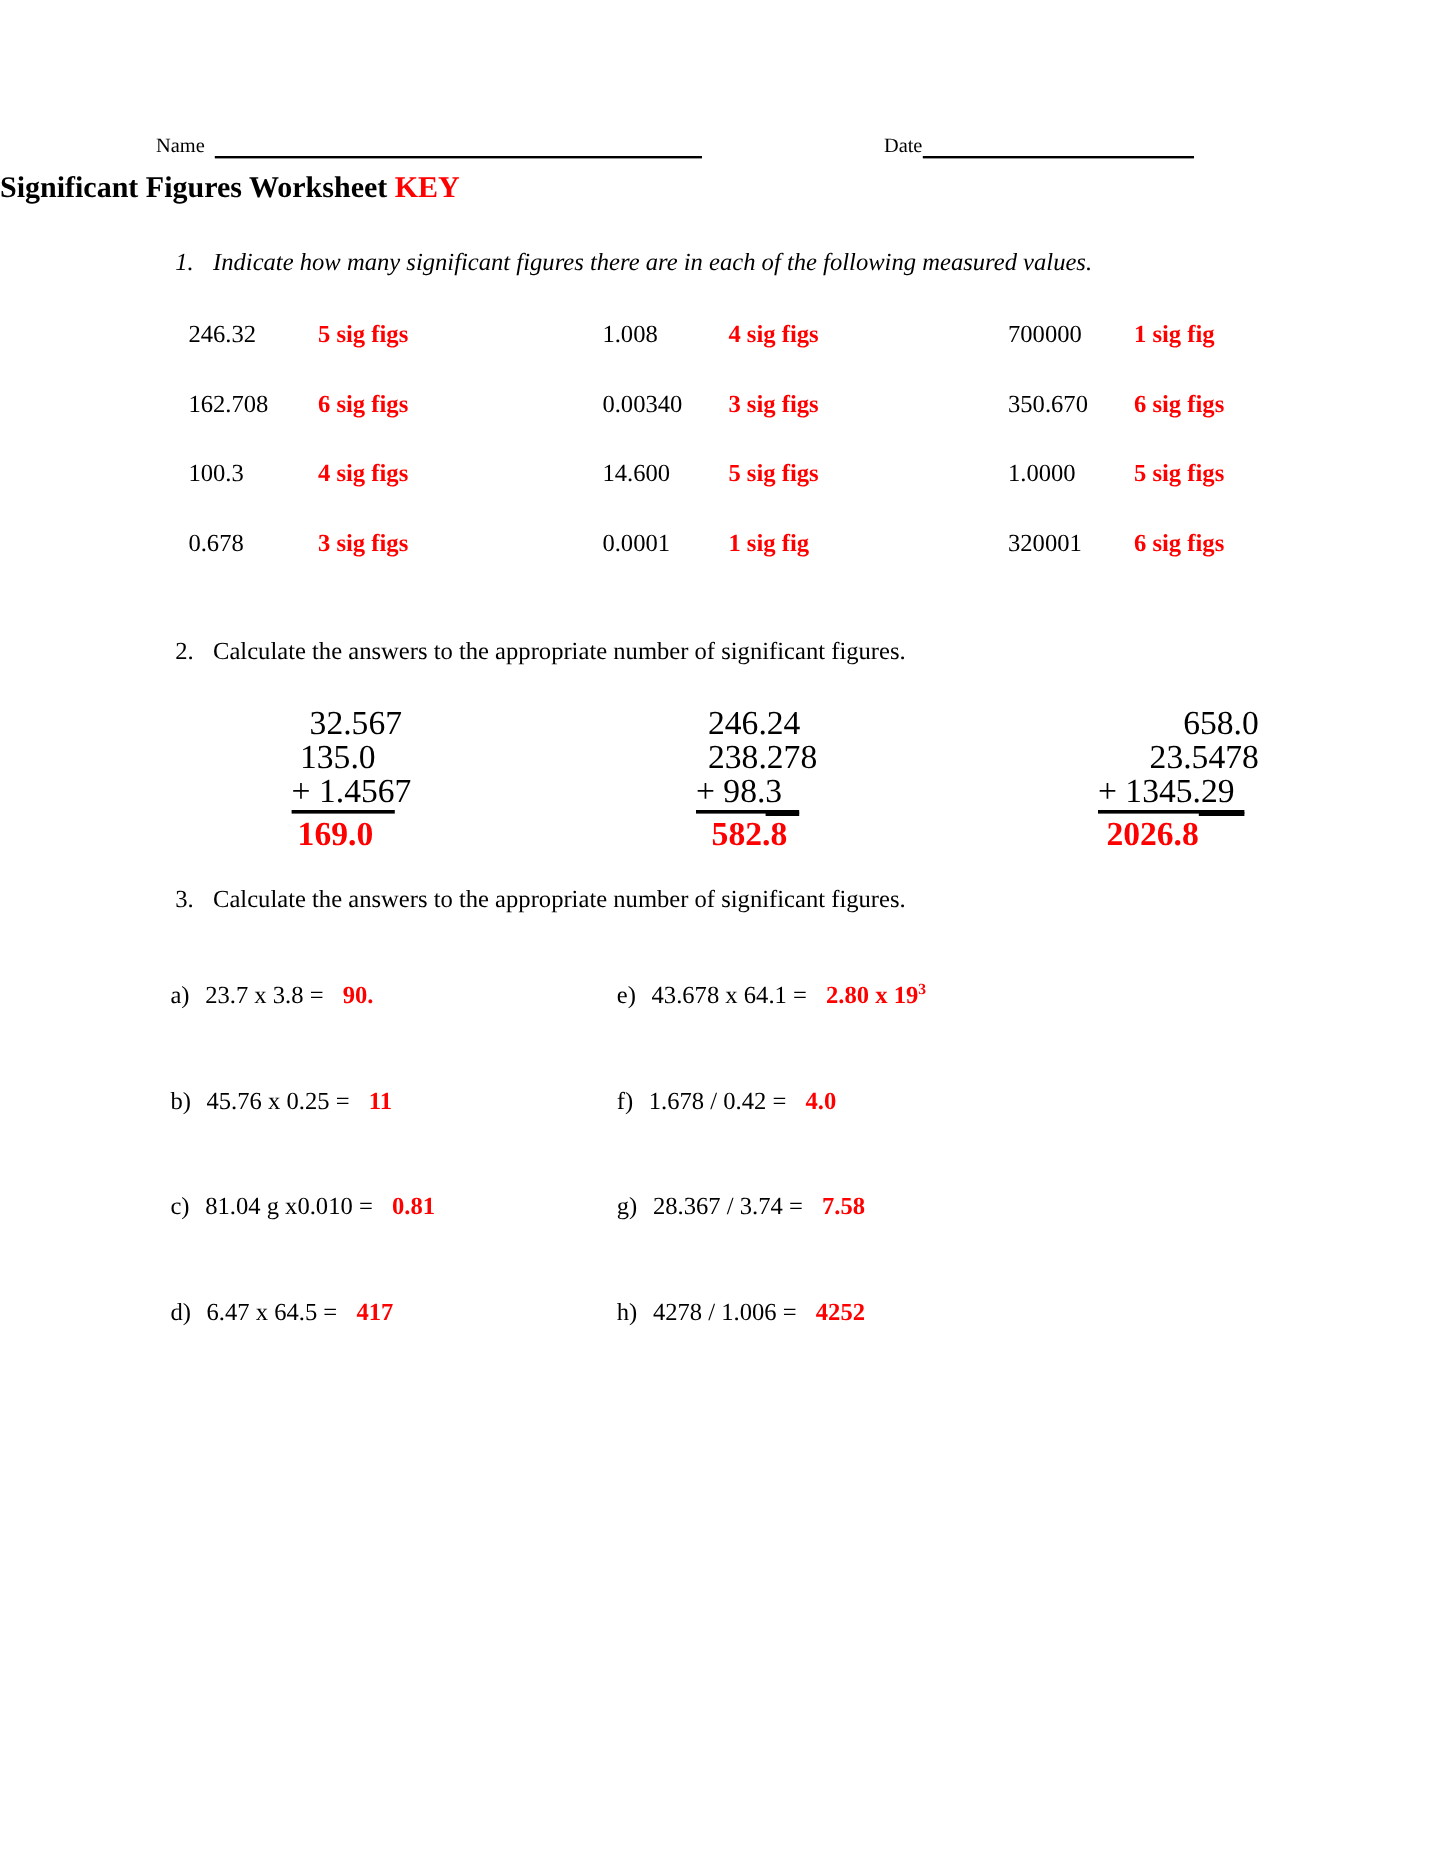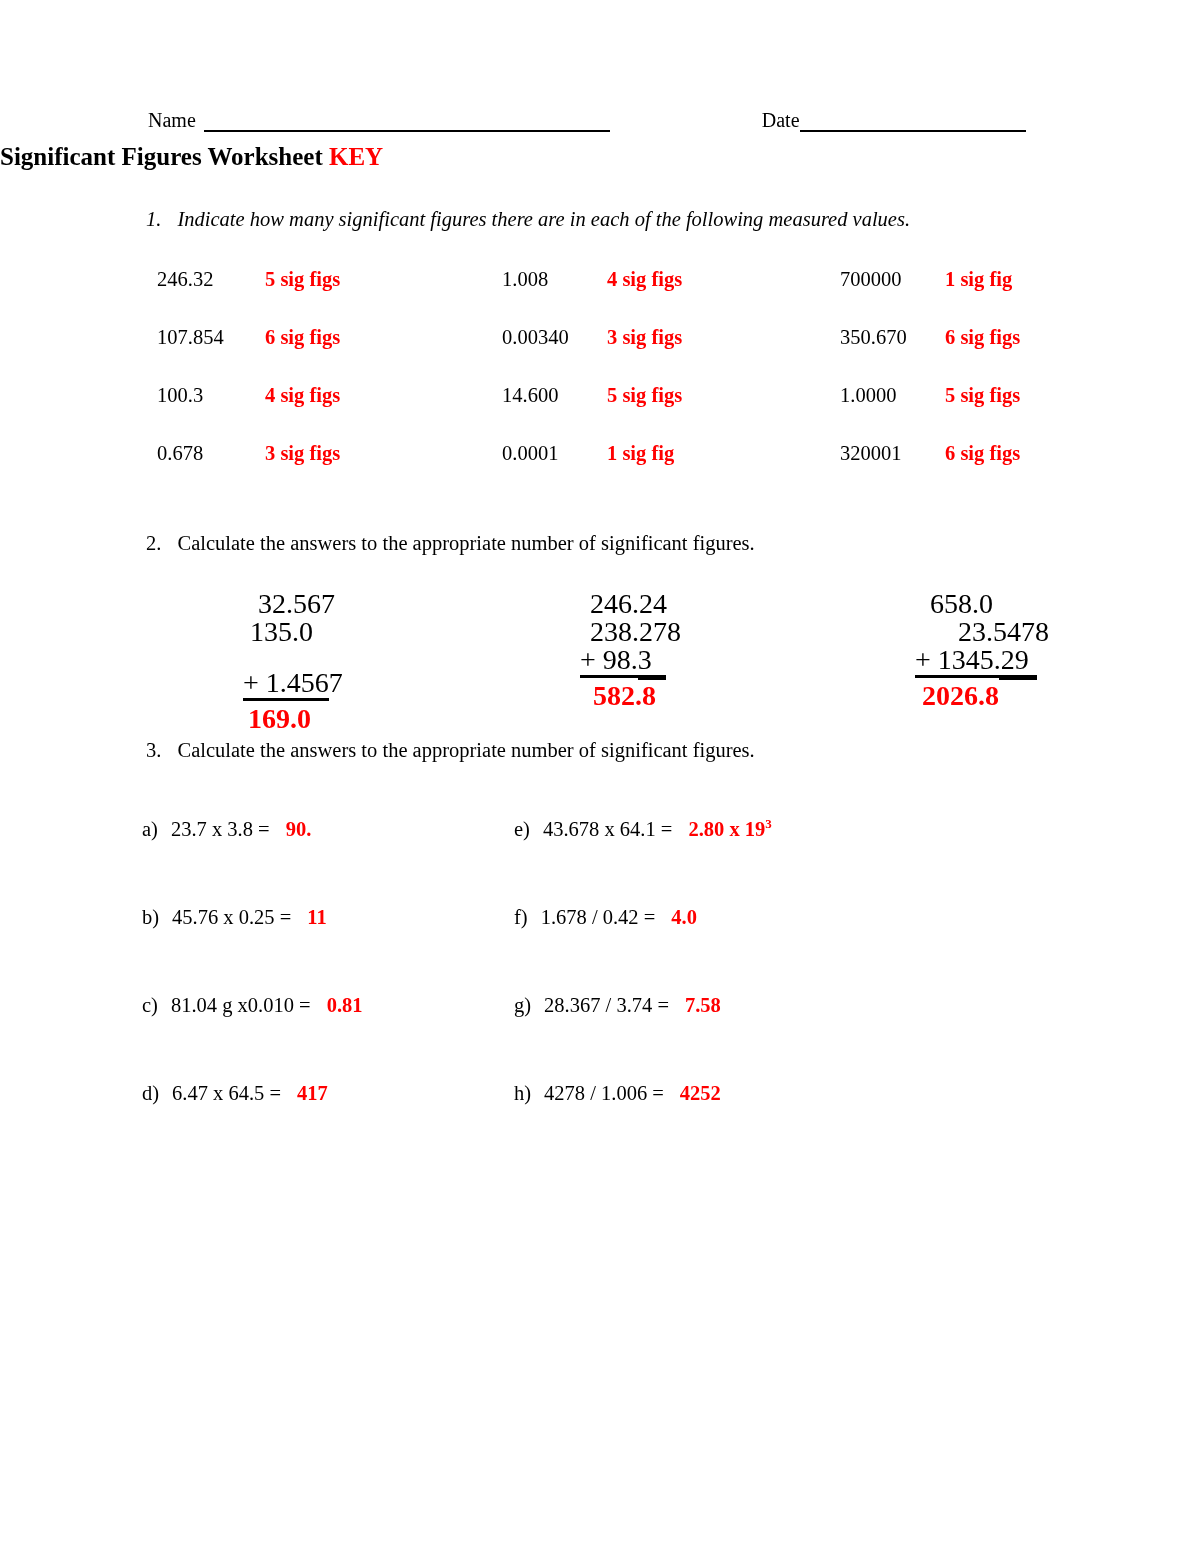--- a/index.html
+++ b/index.html
@@ -1,20 +1,20 @@
 <!DOCTYPE html>
 <html><head>
 <meta charset="utf-8">
 <style>
   html,body{margin:0;padding:0;background:#ffffff;}
   body{width:1200px;height:1553px;font-family:"Liberation Serif",serif;color:#000;}
   .page{position:relative;width:1200px;height:1553px;overflow:hidden;background:#fff;}
 
   
-  .header-row{position:absolute;left:148px;top:106px;width:902px;display:flex;align-items:flex-end;font-size:20px;}
+  .header-row{position:absolute;left:130px;top:106px;width:902px;display:flex;align-items:flex-end;font-size:17px;}
   .blank{display:inline-block;border-bottom:2px solid #000;height:24px;}
   .name-blank{width:406px;margin-left:8px;}
   .header-spacer{width:152px;}
   .date-blank{width:226px;}
 
   
   .title{position:absolute;left:0;top:143px;width:1200px;font-size:25px;font-weight:bold;white-space:nowrap;}
   .red{color:#ff0000;}
 
   
@@ -29,23 +29,23 @@
            grid-template-columns:108px 237px 105px 233px 105px 120px;
            grid-auto-rows:58px;font-size:20.5px;}
   .q1-grid .ans{color:#ff0000;font-weight:bold;}
 
   
   .problem{position:absolute;top:590px;font-size:28px;line-height:28px;}
   .p0{left:243px;} .p1{left:580px;} .p2{left:915px;}
   .line{display:block;white-space:nowrap;}
   .p0 .l1{padding-left:15px;} .p0 .l2{padding-left:7px;}
   .p1 .l1{padding-left:10px;} .p1 .l2{padding-left:10px;}
-  .p2 .l1{padding-left:15px;} .p2 .l2{padding-left:43px;}
+  .p2 .l1{padding-left:15px;text-align:right;} .p2 .l2{padding-left:43px;}
   .sumline{display:block;position:relative;border-bottom:3px solid #000;padding-bottom:1px;white-space:nowrap;}
-  .p0 .sumline{width:86px;margin-top:23px;}
+  .p0 .sumline{width:86px;}
   .p1 .sumline{width:86px;}
   .p2 .sumline{width:122px;}
   .p1 .sumline::after,.p2 .sumline::after{content:"";position:absolute;right:0;bottom:-5px;height:3px;background:#000;}
   .p1 .sumline::after{width:28px;}
   .p2 .sumline::after{width:38px;}
   .prob-ans{display:block;color:#ff0000;font-weight:bold;margin-top:4px;white-space:nowrap;}
   .p0 .prob-ans{padding-left:5px;}
   .p1 .prob-ans{padding-left:13px;}
   .p2 .prob-ans{padding-left:7px;}
 
@@ -81,21 +81,21 @@
   </div>
 
   <div class="q1-grid">
     <span class="val">246.32</span>
     <span class="ans">5 sig figs</span>
     <span class="val">1.008</span>
     <span class="ans">4 sig figs</span>
     <span class="val">700000</span>
     <span class="ans">1 sig fig</span>
 
-    <span class="val">107.854</span>
+    <span class="val">162.708</span>
     <span class="ans">6 sig figs</span>
     <span class="val">0.00340</span>
     <span class="ans">3 sig figs</span>
     <span class="val">350.670</span>
     <span class="ans">6 sig figs</span>
 
     <span class="val">100.3</span>
     <span class="ans">4 sig figs</span>
     <span class="val">14.600</span>
     <span class="ans">5 sig figs</span>

